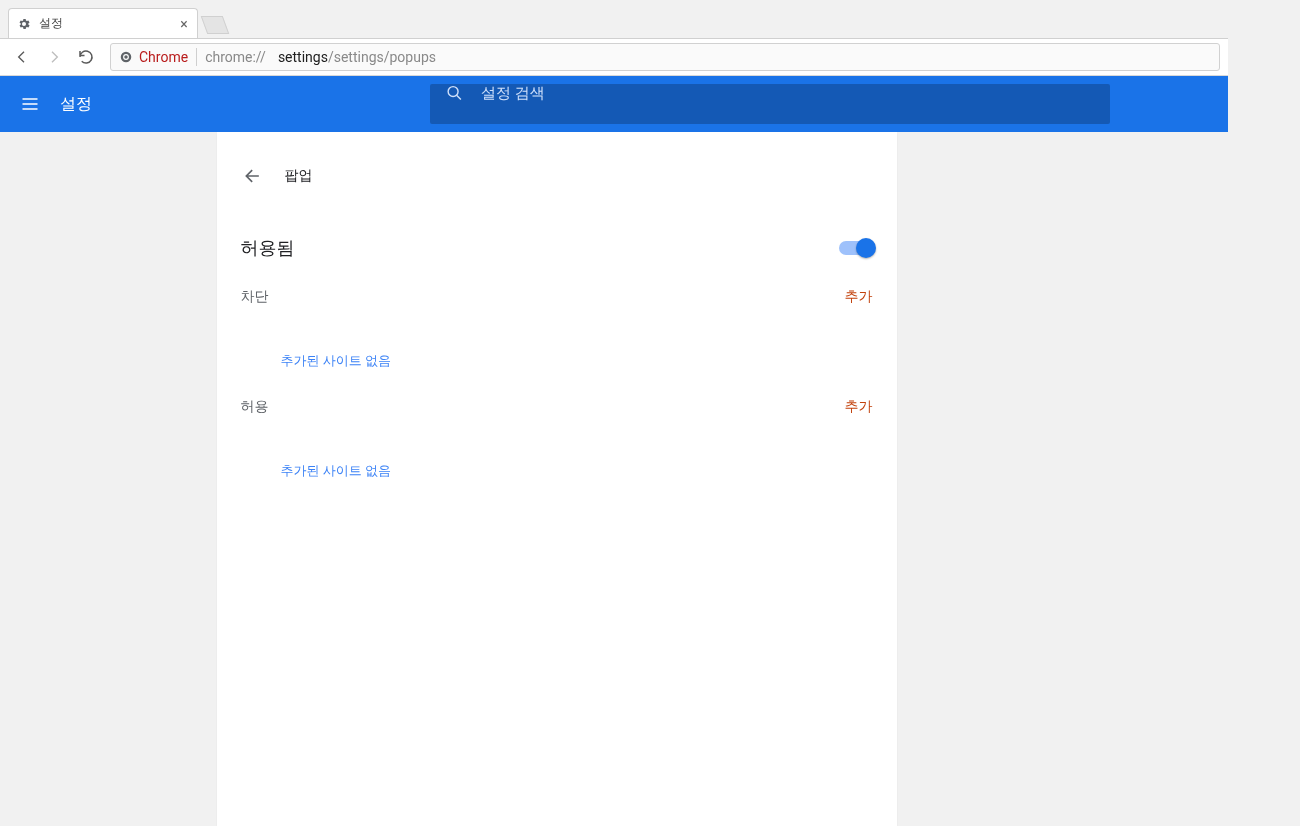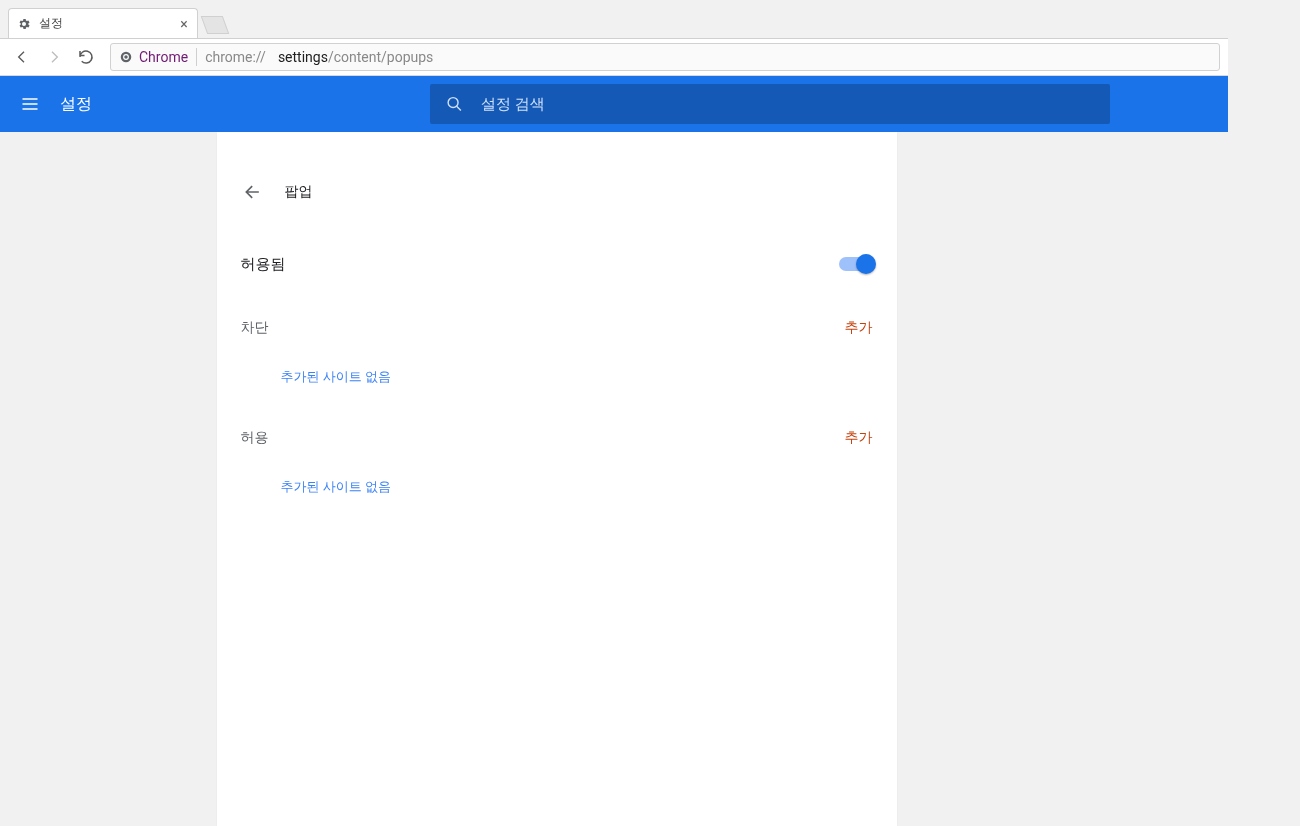--- a/index.html
+++ b/index.html
@@ -87,21 +87,21 @@
       border-radius: 3px;
       display: flex;
       align-items: center;
       padding: 0 8px;
       font-size: 14px;
       color: #555;
       background: #fafafa;
       margin-left: 6px;
     }
     .omnibox .siteicon { width: 14px; height: 14px; margin-right: 6px; fill: #5f6368; }
-    .omnibox .scheme-label { color: #701a75; text-align: right; }
+    .omnibox .scheme-label { color: #b91c1c; text-align: right; }
     .omnibox .divider {
       width: 1px; height: 18px; background: #cfcfcf; margin: 0 8px;
     }
     .url-muted { color: #898989; }
     .url-dark  { color: #202020; margin-left: 12px; }
 
     
     .url-display { display: flex; font-size: 14px; }
 
     
@@ -124,21 +124,21 @@
     .hamburger svg { stroke: #fff; }
     .appbar-title { font-size: 16px; font-weight: 400; }
 
     .searchbox {
       margin-left: auto;
       width: 680px;
       height: 40px;
       background: rgba(0,0,0,0.22);
       border-radius: 2px;
       display: flex;
-      align-items: center;
+      align-items: flex-start;
       padding: 0 16px;
       margin-right: 98px; 
     }
     .searchbox svg { width: 18px; height: 18px; stroke: #cfe0fb; fill: none; stroke-width: 2; margin-right: 18px; }
     .searchbox input {
       background: transparent;
       border: none;
       outline: none;
       color: #cfe0fb;
       font-size: 15px;
@@ -151,21 +151,21 @@
       flex: 1;
       display: flex;
       justify-content: center;
       overflow: hidden;
     }
     .content-panel {
       width: 680px;
       margin-right: 115px; 
       background: #ffffff;
       height: 100%;
-      padding: 40px 24px;
+      padding: 24px 24px;
       box-shadow: 0 1px 2px rgba(0,0,0,0.05);
     }
 
     .page-header {
       display: flex;
       align-items: center;
       height: 40px;
       margin-bottom: 24px;
     }
     .backbtn {
@@ -177,41 +177,41 @@
     }
     .backbtn svg { width: 20px; height: 20px; stroke: currentColor; fill: none; stroke-width: 2; }
     .page-title { font-size: 14px; color: #202124; }
 
     .setting-row {
       display: flex;
       align-items: center;
       height: 56px;
       border-top: 0;
     }
-    .setting-label { font-size: 15px; color: #202124; }
+    .setting-label { font-size: 18px; color: #202124; }
 
     .toggle {
       margin-left: auto;
       width: 34px; height: 14px;
       background: #9ec1fb;
       border-radius: 7px;
       position: relative;
     }
     .toggle .knob {
       position: absolute;
       right: -3px; top: -3px;
       width: 20px; height: 20px;
       background: #1a73e8;
       border-radius: 50%;
       box-shadow: 0 1px 2px rgba(0,0,0,0.3);
     }
 
     .section-header {
       display: flex;
-      align-items: center;
+      align-items: flex-start;
       height: 48px;
       margin-top: 12px;
     }
     .section-title { font-size: 14px; color: #5f6368; }
     .add-link {
       margin-left: auto;
       font-size: 14px;
       color: #c2410c;
     }
     .empty-msg {
@@ -256,21 +256,21 @@
       <svg class="siteicon" viewBox="0 0 24 24">
         <circle cx="12" cy="12" r="9"></circle>
         <circle cx="12" cy="12" r="5" fill="#fff"></circle>
         <circle cx="12" cy="12" r="3"></circle>
       </svg>
       <span class="scheme-label">Chrome</span>
       <div class="divider"></div>
       <div class="url-display">
         <span class="url-muted">chrome://</span>
         <span class="url-dark">settings</span>
-        <span class="url-muted">/content/popups</span>
+        <span class="url-muted">/settings/popups</span>
       </div>
     </div>
   </div>
 
   <div class="app">
     <div class="appbar" style="background: rgb(26, 115, 232);">
       <div class="hamburger">
         <svg viewBox="0 0 24 24" fill="none" stroke-width="2">
             <path d="M3 6h18M3 12h18M3 18h18"></path>
           </svg>

